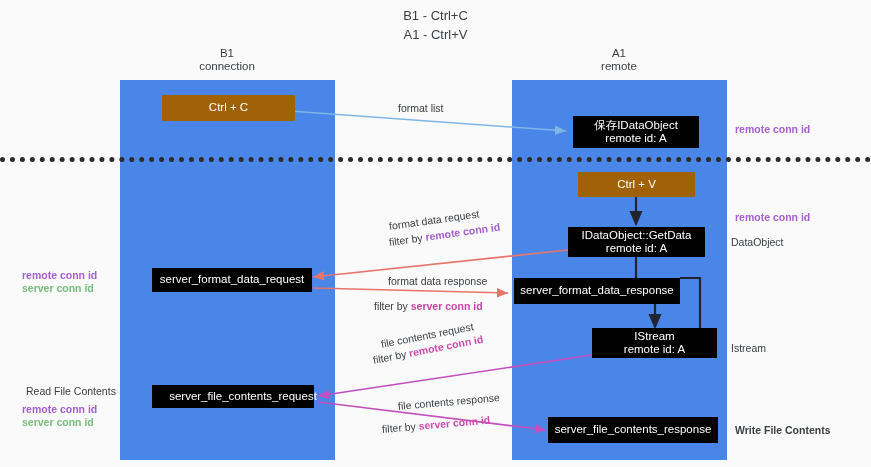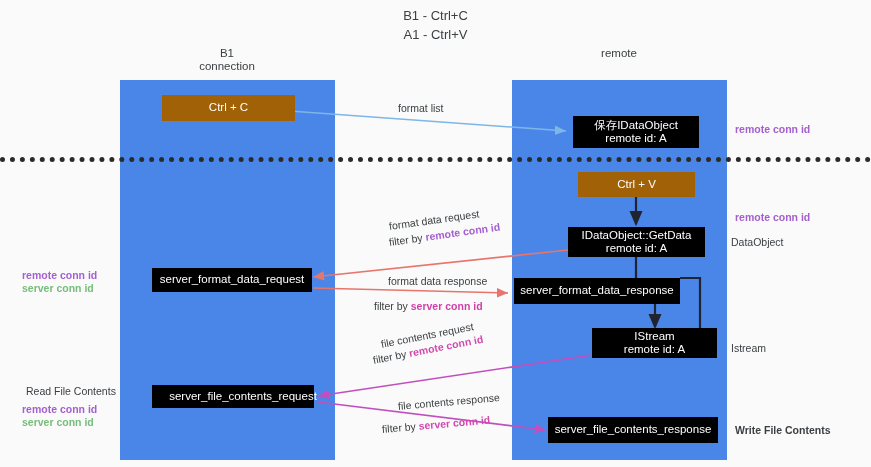--- a/index.html
+++ b/index.html
@@ -59,20 +59,21 @@
   </div>
 
   <div class="lane lane-b1"></div>
   <div class="lane lane-a1"></div>
 
   <div class="col-head" style="left:162px;top:47px;width:130px;">
     <span class="ttl">B1</span>
     <span class="sub">connection</span>
   </div>
   <div class="col-head" style="left:554px;top:47px;width:130px;">
+    <span class="ttl">A1</span>
     <span class="sub">remote</span>
   </div>
 
   <svg class="arrows" viewBox="0 0 871 467">
     <defs>
       <marker id="ar-blue" markerWidth="9" markerHeight="9" refX="7" refY="3" orient="auto">
         <path d="M0,0 L7,3 L0,6 z" fill="#7eb6e8"></path>
       </marker>
       <marker id="ar-red" markerWidth="9" markerHeight="9" refX="7" refY="3" orient="auto">
         <path d="M0,0 L7,3 L0,6 z" fill="#e8756b"></path>

